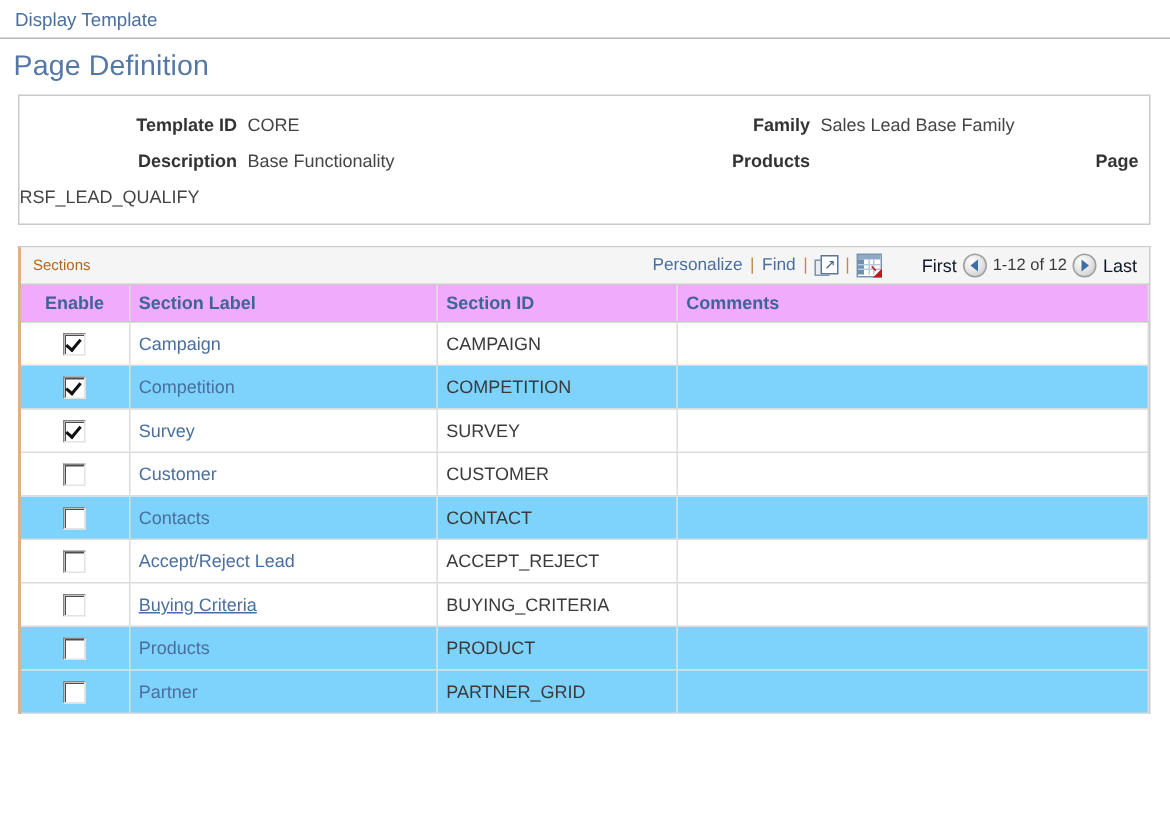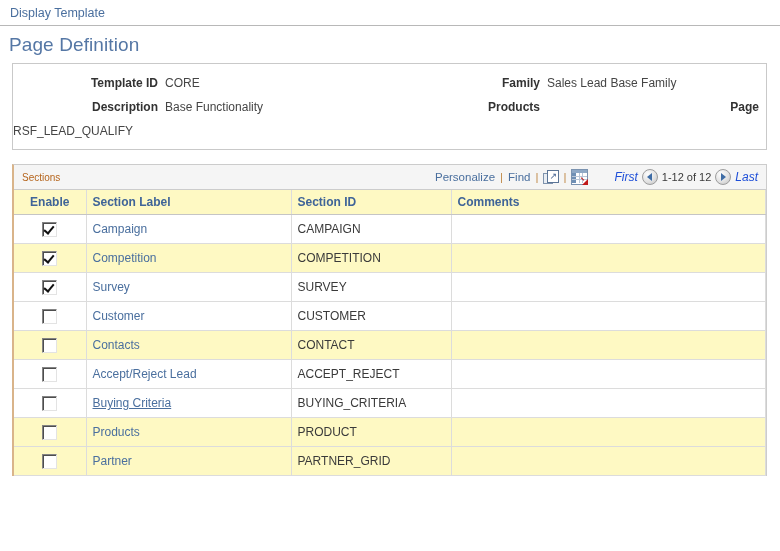--- a/index.html
+++ b/index.html
@@ -172,21 +172,21 @@
   .pager {
     display: flex;
     align-items: center;
     gap: 4px;
     font-size: 11.5px;
     color: #444444;
     margin-left: 26px;
     flex: 0 0 auto;
     padding-right: 2px;
   }
-  .pager .lbl { color: #1d4ed8; font-size: 12px; font-style: italic; }
+  .pager .lbl { color: #0f172a; font-size: 12px; }
   .pager .range { color: #3a3a3a; font-size: 11px; }
   .nav-btn {
     width: 14px; height: 14px;
     border-radius: 50%;
     background: radial-gradient(circle at 35% 30%, #fdfdfd 0%, #e2e2e2 55%, #c2c2c2 100%);
     border: 1px solid #9d9d9d;
     position: relative;
     cursor: pointer;
     flex: 0 0 auto;
   }
@@ -207,21 +207,21 @@
     border-bottom: 4px solid transparent;
     border-left: 5px solid #3e6ca5;
   }
 
   table.sections {
     border-collapse: collapse;
     width: 100%;
     table-layout: fixed;
   }
   table.sections th {
-    background: #fef9c3;
+    background: #f0abfc;
     color: #3f6498;
     font-size: 12px;
     font-weight: bold;
     text-align: left;
     padding: 5px 0 5px 6px;
     border-bottom: 1px solid #c5c5c5;
     border-right: 1px solid #dcdcdc;
     white-space: nowrap;
   }
   table.sections th.col-enable { text-align: center; padding-left: 0; }
@@ -229,21 +229,21 @@
     padding: 6px 0 6px 6px;
     border-bottom: 1px solid #dcdcdc;
     border-right: 1px solid #dcdcdc;
     font-size: 12px;
     color: #3a3a3a;
     height: 16px;
     vertical-align: middle;
   }
   table.sections td.cell-enable { text-align: center; padding-left: 0; }
   table.sections tr.odd td { background: #ffffff; }
-  table.sections tr.even td { background: #fef9c3; }
+  table.sections tr.even td { background: #7dd3fc; }
   .sec-link {
     color: #4a6f9e;
     text-decoration: none;
     cursor: pointer;
     font-size: 12px;
   }
   .sec-link.focused { text-decoration: underline; }
 
   .cb {
     display: inline-block;

